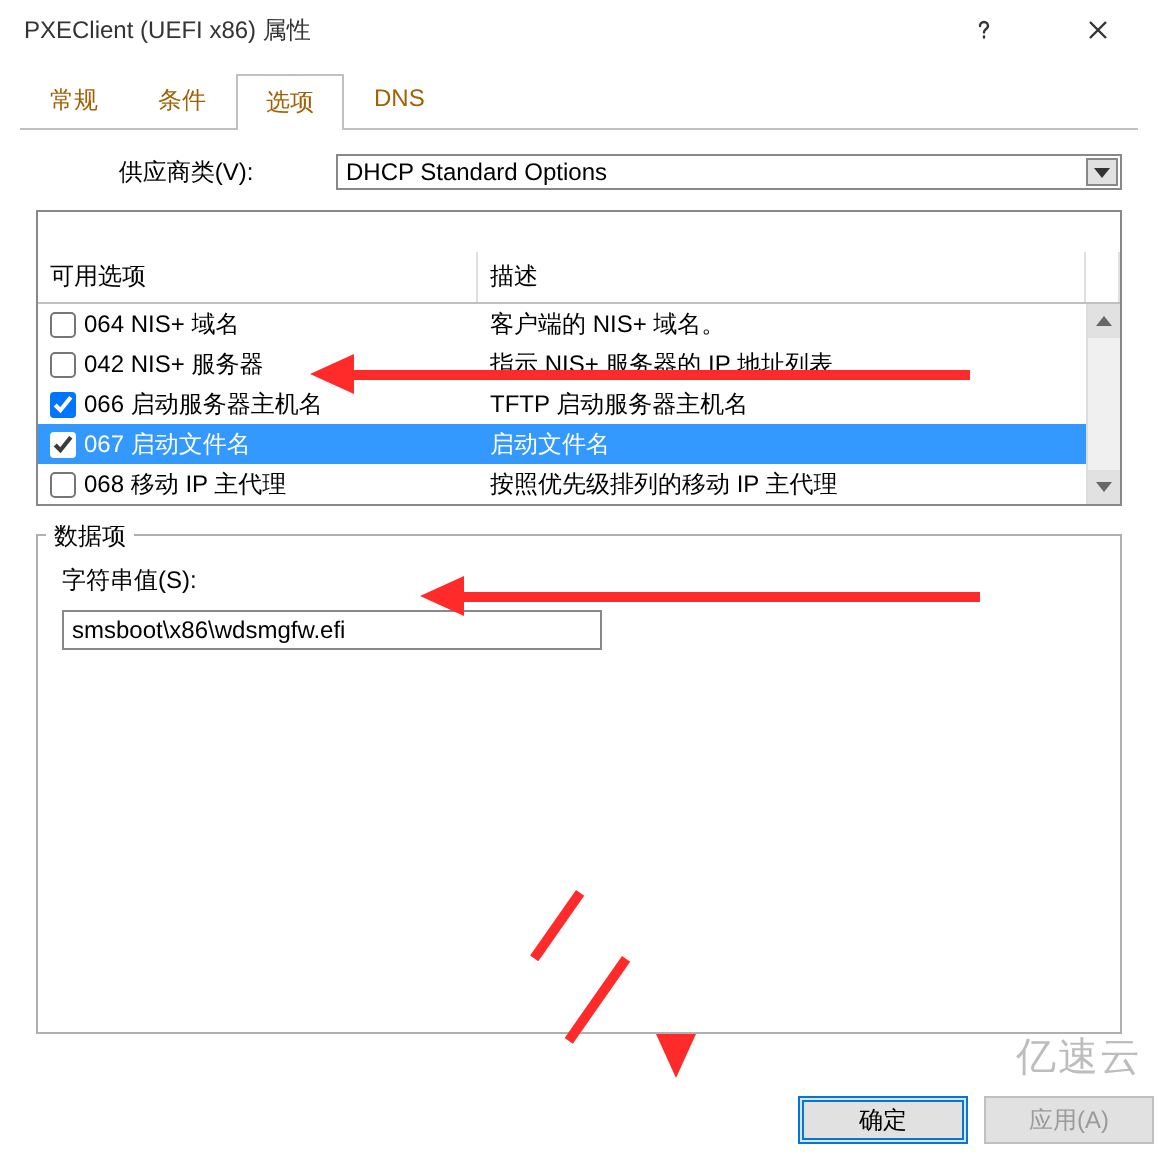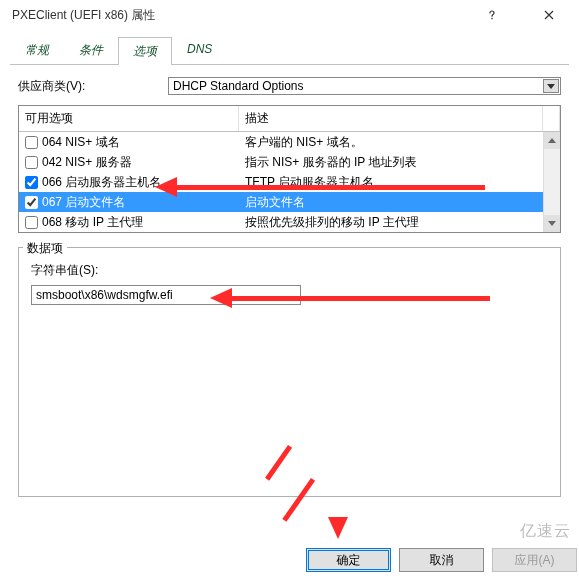--- a/index.html
+++ b/index.html
@@ -4,33 +4,33 @@
 <style>
 * { box-sizing: border-box; margin: 0; padding: 0; font-family: "Microsoft YaHei", "Segoe UI", sans-serif; font-size: 12px; }
 body { background: #fff; width: 579px; height: 582px; position: relative; overflow: hidden; }
 
 .titlebar { display: flex; align-items: center; height: 30px; padding: 0 8px; background: #fff; gap: 12px; }
 .titlebar .title { flex: 1; color: #333; font-size: 12px; padding-left: 4px; }
 .titlebar .win-btn { width: 45px; height: 30px; display: flex; align-items: center; justify-content: center; color: #333; }
 .titlebar .win-btn svg { stroke: #333; }
 
 .tabs { display: flex; margin: 6px 10px 0 10px; border-bottom: 1px solid #c0c0c0; }
-.tab { padding: 5px 14px; border: 1px solid transparent; border-bottom: none; color: #14532d; cursor: pointer; font-style: italic; }
+.tab { padding: 5px 14px; border: 1px solid transparent; border-bottom: none; color: #a16207; cursor: pointer; }
 .tab.active { border-color: #c0c0c0; background: #fff; position: relative; top: 1px; }
 
 .body-area { padding: 12px 18px 0 18px; }
 
 .row-vendor { display: flex; align-items: center; margin-bottom: 10px; }
-.row-vendor label { width: 150px; }
+.row-vendor label { width: 150px; text-align: center; }
 .combo { flex: 1; height: 18px; border: 1px solid #888; display: flex; align-items: center; padding: 0 4px; background: #fff; position: relative; }
 .combo .combo-btn { position: absolute; right: 1px; top: 1px; bottom: 1px; width: 16px; background: #e1e1e1; border: 1px solid #888; display:flex;align-items:center;justify-content:center;}
 .combo .combo-btn::after { content:""; border-left:4px solid transparent; border-right:4px solid transparent; border-top:5px solid #333; }
 
 .list-frame { border: 1px solid #888; margin-bottom: 14px; }
-.list-header { display: flex; background: #fff; border-bottom: 1px solid #c0c0c0; }
+.list-header { display: flex; background: #fff; border-bottom: 1px solid #c0c0c0; margin-top: 20px; }
 .list-header .col { padding: 4px 6px; border-right: 1px solid #e0e0e0; }
 .col-a { width: 220px; }
 .col-b { flex: 1; }
 .col-scroll { width: 17px; border-right:none; }
 .list-body { max-height: 110px; overflow: hidden; position: relative; }
 .list-body .row { display: flex; align-items: center; height: 20px; }
 .list-body .row .cell-a { width: 220px; display: flex; align-items: center; padding-left: 6px; gap: 4px; }
 .list-body .row .cell-b { flex: 1; padding-left: 6px; }
 .list-body .row.selected { background: #3399ff; color: #fff; }
 .list-body .row.selected .chk { accent-color: #fff; }
@@ -51,21 +51,21 @@
 .btn.focus { outline: 1px solid #0078d7; outline-offset: -3px; border-color:#0078d7; }
 .btn.disabled { color: #9a9a9a; border-color:#c0c0c0; }
 
 
 .arrow-ann { position:absolute; pointer-events:none; }
 .arrow-ann .line { position:absolute; background:#ff2a2a; height:5px; }
 .arrow-ann .head { position:absolute; width:0;height:0; border-top:10px solid transparent; border-bottom:10px solid transparent; border-right:22px solid #ff2a2a; }
 .arrow-ann.down .head { border-left:10px solid transparent; border-right:10px solid transparent; border-top:22px solid #ff2a2a; border-bottom:none; }
 .arrow-ann.down .line { width:5px; height:auto; }
 
-.watermark { position:absolute; right:8px; bottom:40px; font-size:16px; color:#bdbdbd; letter-spacing:1px; }
+.watermark { position:absolute; right:8px; bottom:40px; font-size:20px; color:#bdbdbd; letter-spacing:1px; }
 </style>
 </head>
 <body>
 
 <div class="titlebar">
   <div class="title">PXEClient (UEFI x86) 属性</div>
   <div class="win-btn">
     <svg width="12" height="12" viewBox="0 0 12 12">
         <path d="M4 4c0-1.1.9-2 2-2s2 .9 2 2c0 1-.8 1.4-1.3 1.8C6.2 6.2 6 6.5 6 7.2M6 9.2v.6" stroke="#333" stroke-width="1.2" fill="none" stroke-linecap="round"></path>
       </svg>
@@ -146,21 +146,20 @@
   <div class="group">
     <div class="legend">数据项</div>
     <div class="field-label">字符串值(S):</div>
     <input class="txt" type="text" value="smsboot\x86\wdsmgfw.efi" style="">
   </div>
 
 </div>
 
 <div class="buttons">
   <div class="btn focus">确定</div>
-  <div class="btn">取消</div>
   <div class="btn disabled">应用(A)</div>
 </div>
 
 <div class="arrow-ann" style="left:155px; top:177px; width:330px;">
   <div class="head" style="left:0; top:0;"></div>
   <div class="line" style="left:20px; top:8px; width:310px;"></div>
 </div>
 <div class="arrow-ann" style="left:210px; top:288px; width:280px;">
   <div class="head" style="left:0; top:0;"></div>
   <div class="line" style="left:20px; top:8px; width:260px;"></div>

